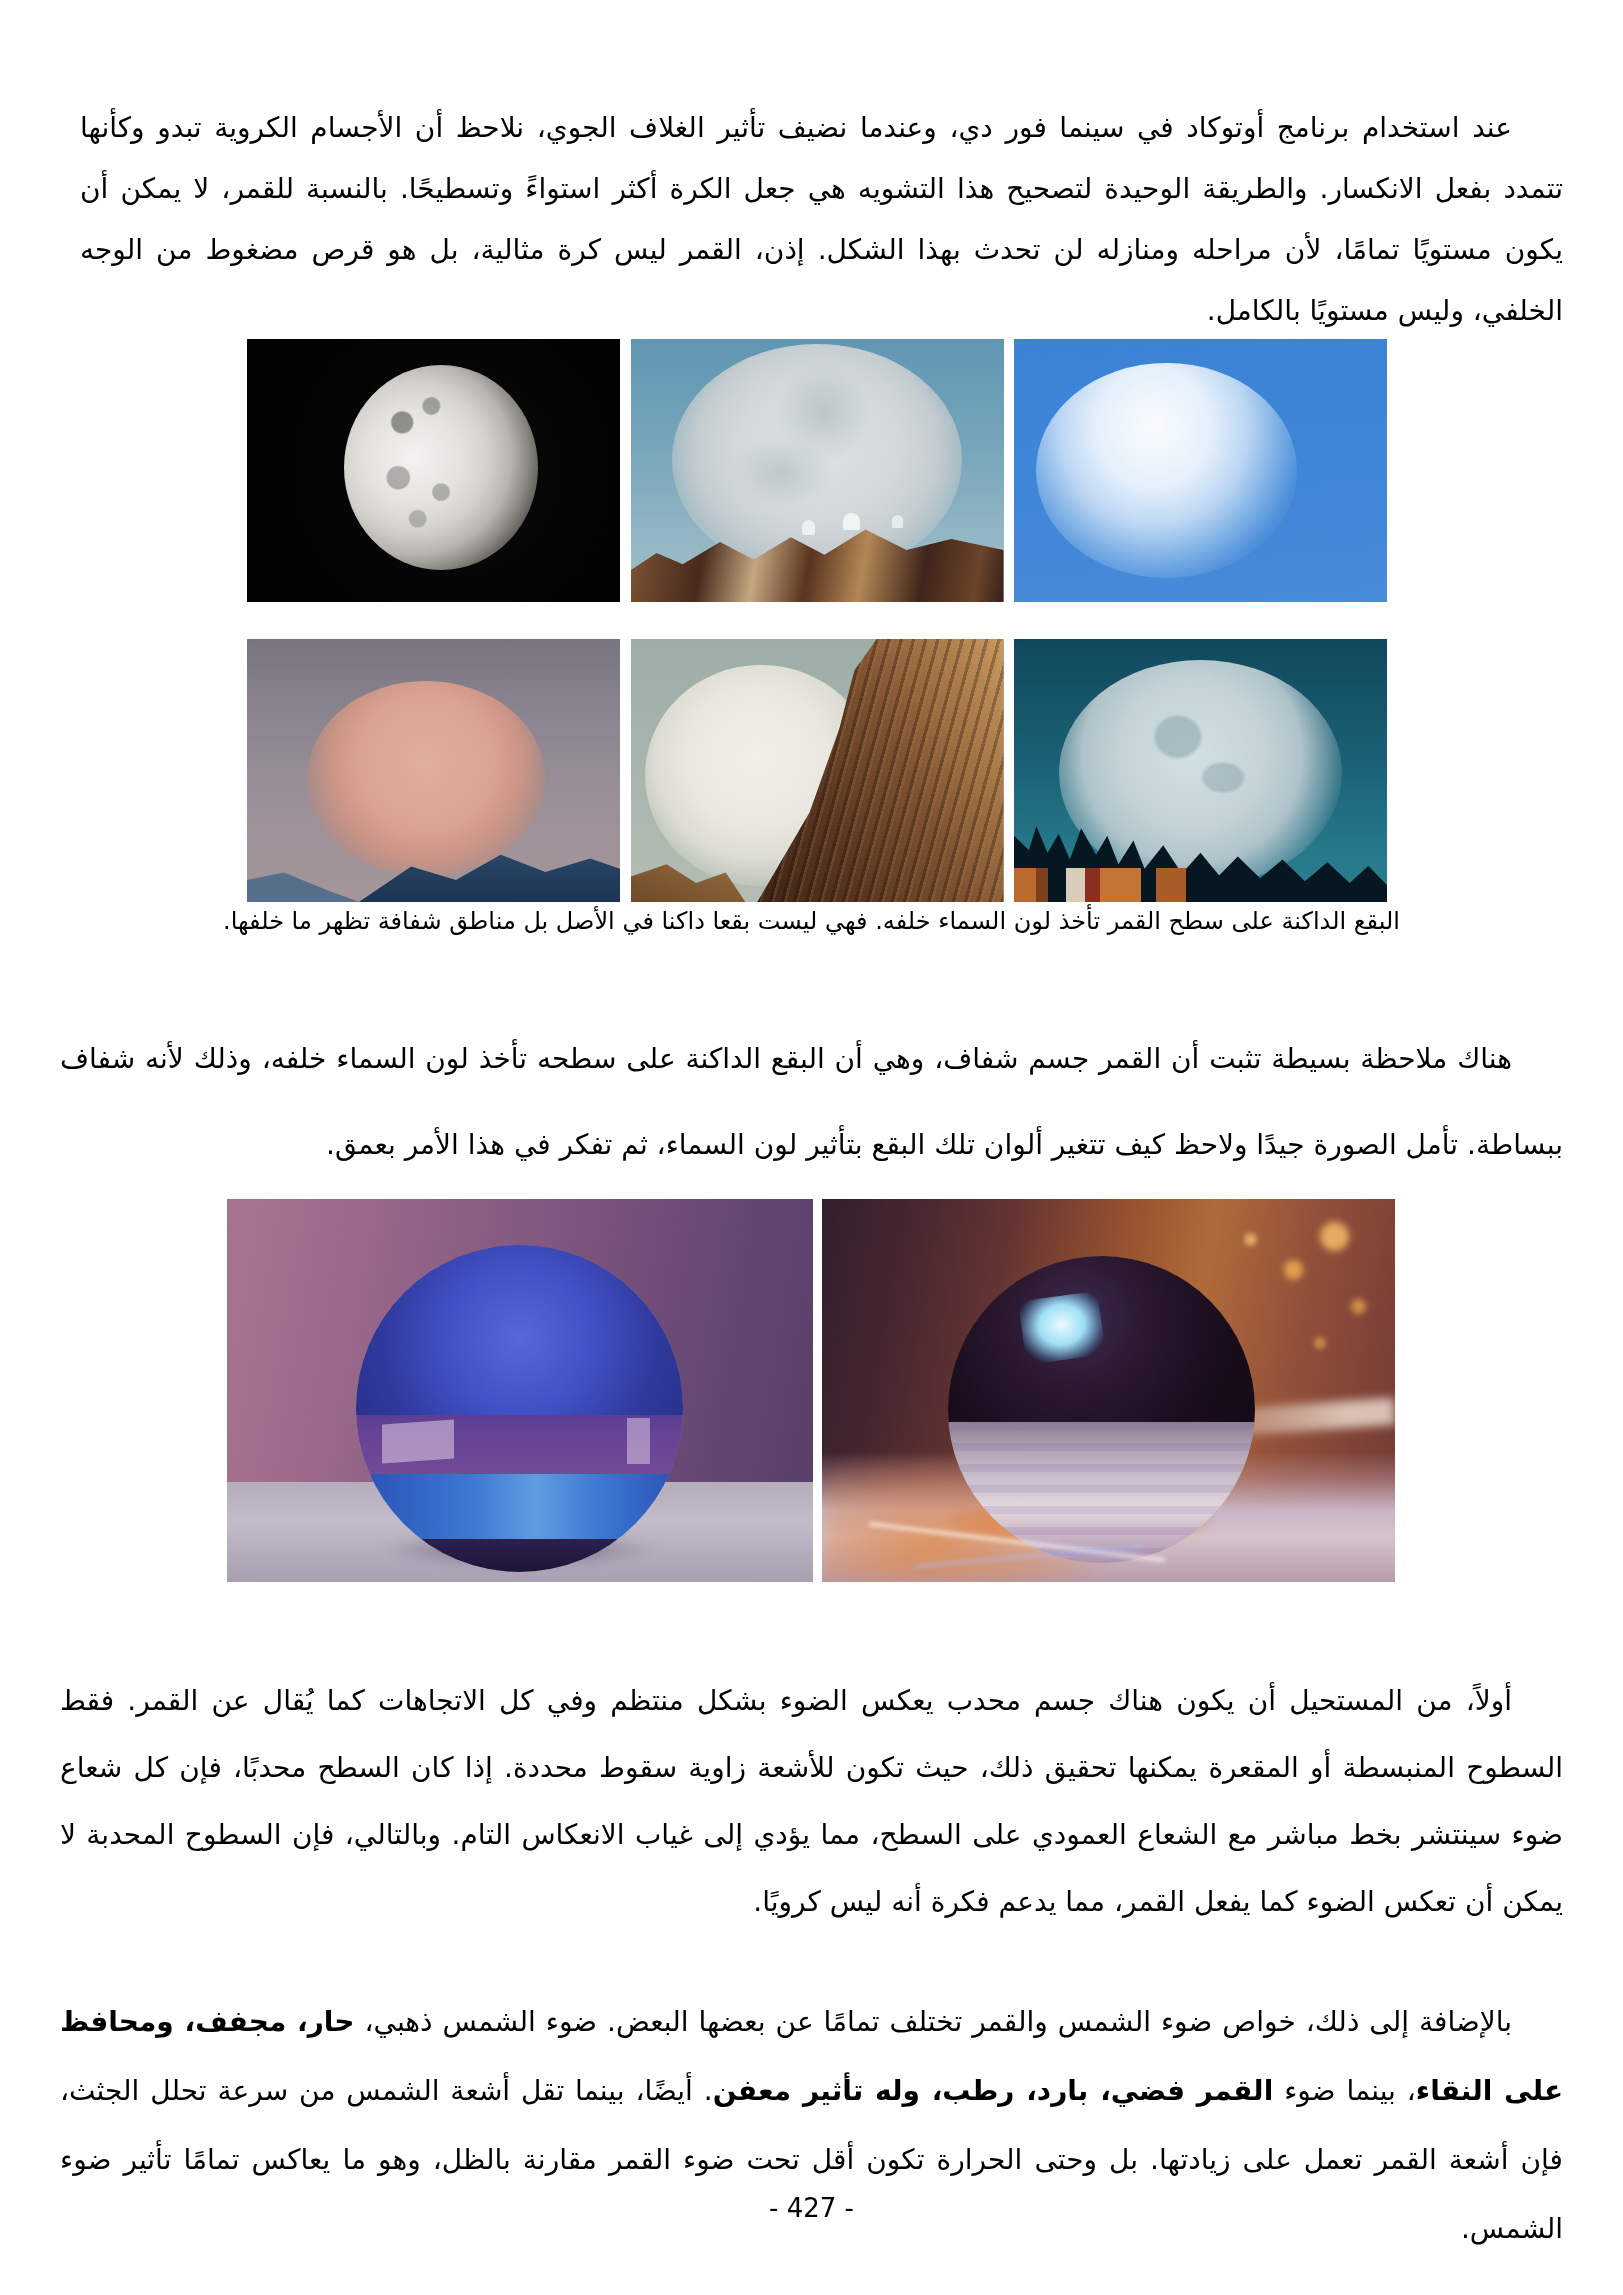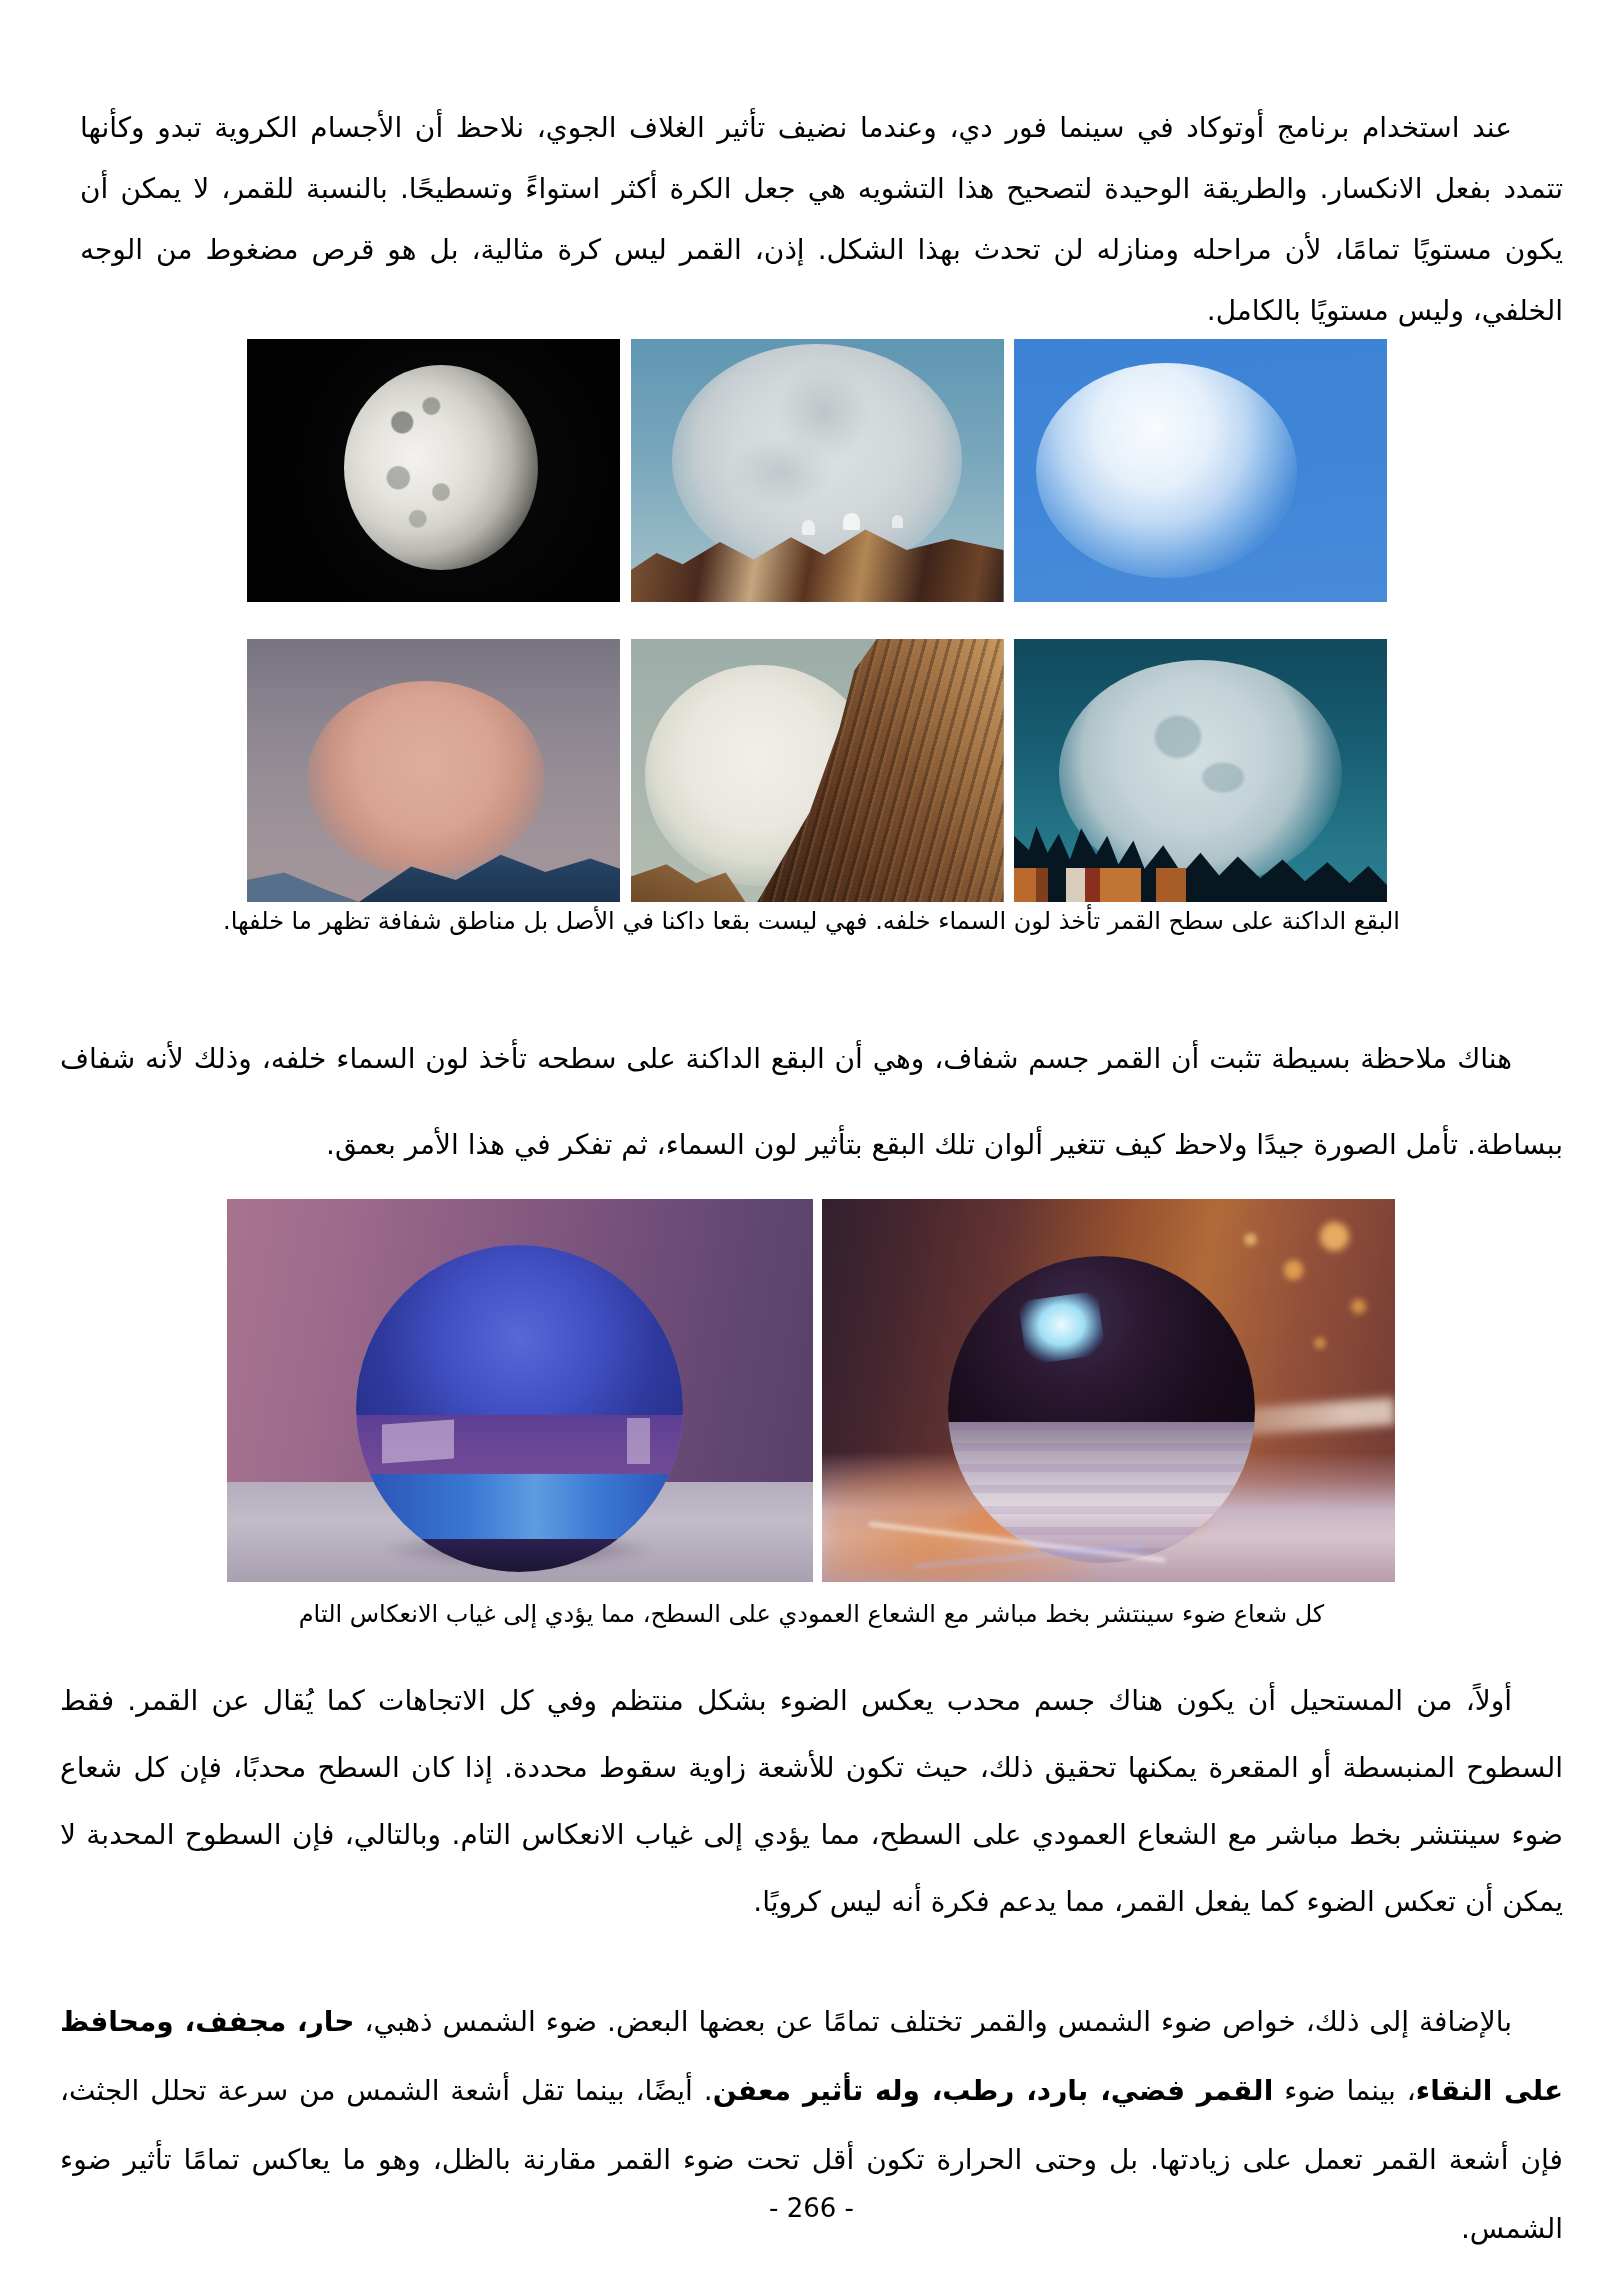--- a/index.html
+++ b/index.html
@@ -220,22 +220,21 @@
         <div class="s2-top"></div>
         <div class="s2-mid"></div>
         <div class="s2-refl1"></div>
         <div class="s2-refl2"></div>
         <div class="s2-bot"></div>
         <div class="s2-base"></div>
       </div>
     </div>
   </figure>
 
-  <p class="caption cap2">كل شعاع ضوء سينتشر بخط مباشر مع الشعاع العمودي على السطح، مما يؤدي إلى غياب الانعكاس التام</p>
 
   <p class="body-text p3">أولاً، من المستحيل أن يكون هناك جسم محدب يعكس الضوء بشكل منتظم وفي كل الاتجاهات كما يُقال عن القمر. فقط السطوح المنبسطة أو المقعرة يمكنها تحقيق ذلك، حيث تكون للأشعة زاوية سقوط محددة. إذا كان السطح محدبًا، فإن كل شعاع ضوء سينتشر بخط مباشر مع الشعاع العمودي على السطح، مما يؤدي إلى غياب الانعكاس التام. وبالتالي، فإن السطوح المحدبة لا يمكن أن تعكس الضوء كما يفعل القمر، مما يدعم فكرة أنه ليس كرويًا.</p>
 
   <p class="body-text p4"><span>بالإضافة إلى ذلك، خواص ضوء الشمس والقمر تختلف تمامًا عن بعضها البعض. ضوء الشمس ذهبي، </span><span style="font-weight: bold;">حار، مجفف، ومحافظ على النقاء</span><span>، بينما ضوء </span><span style="font-weight: bold;">القمر فضي، بارد، رطب، وله تأثير معفن</span><span>. أيضًا، بينما تقل أشعة الشمس من سرعة تحلل الجثث، فإن أشعة القمر تعمل على زيادتها. بل وحتى الحرارة تكون أقل تحت ضوء القمر مقارنة بالظل، وهو ما يعاكس تمامًا تأثير ضوء الشمس.</span></p>
 
-  <div class="page-number">- 266 -</div>
+  <div class="page-number">- 427 -</div>
 
 </div>
 
 
 </body></html>

